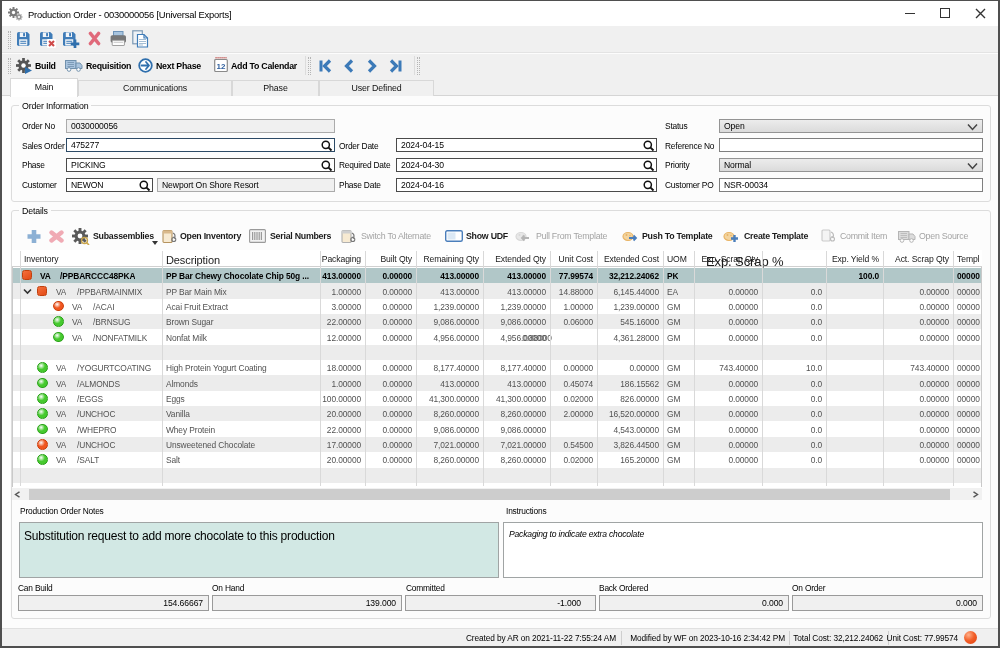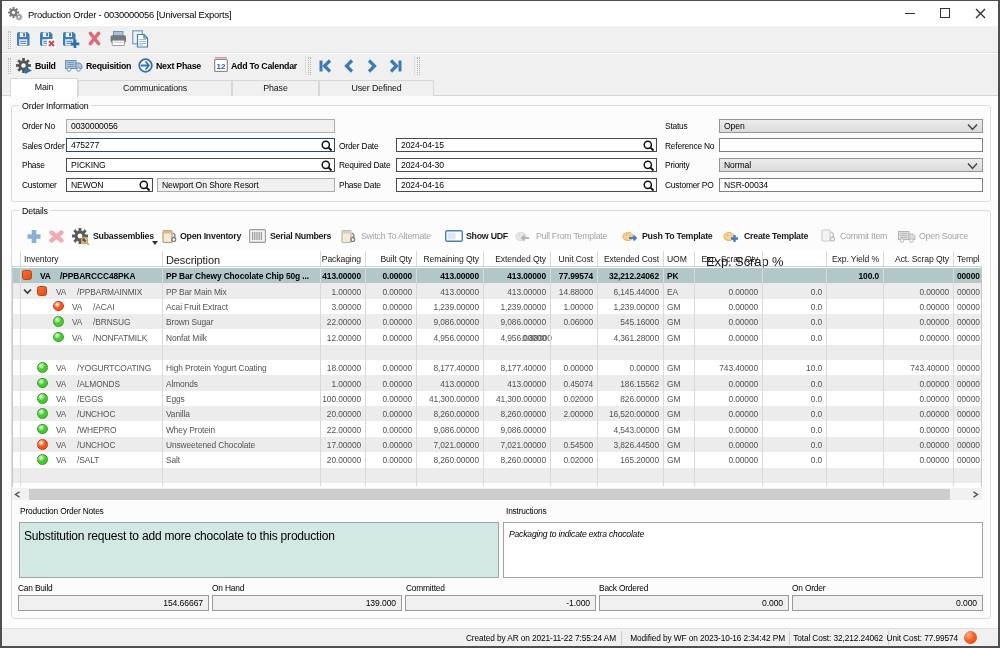--- a/index.html
+++ b/index.html
@@ -559,21 +559,21 @@
 <div class="lbl" style="left:504px;top:505px">Instructions</div>
 <div class="abs" style="left:501px;top:521px;width:480px;height:56px;background:#fff;border:1px solid #a0a4a4"></div>
 <div class="lbl" style="left:507px;top:528px;font-size:8.6px;font-style:italic">Packaging to indicate extra chocolate</div>
 <div class="lbl" style="left:16px;top:582px">Can Build</div>
 <div class="lbl" style="left:210px;top:582px">On Hand</div>
 <div class="lbl" style="left:404px;top:582px">Committed</div>
 <div class="lbl" style="left:597px;top:582px">Back Ordered</div>
 <div class="lbl" style="left:790px;top:582px">On Order</div>
 <div class="fld ro" style="left:16px;top:594px;width:191px;height:16px;line-height:14px;border-color:#9a9a9a;text-align:right;padding-right:5px">154.66667</div>
 <div class="fld ro" style="left:210px;top:594px;width:190px;height:16px;line-height:14px;border-color:#9a9a9a;text-align:right;padding-right:5px">139.000</div>
-<div class="fld ro" style="left:403px;top:594px;width:191px;height:16px;line-height:14px;border-color:#9a9a9a;text-align:right;padding-right:5px">-1.000</div>
+<div class="fld ro" style="left:403px;top:594px;width:191px;height:16px;line-height:14px;border-color:#9a9a9a;text-align:right;padding-right:14px">-1.000</div>
 <div class="fld ro" style="left:597px;top:594px;width:190px;height:16px;line-height:14px;border-color:#9a9a9a;text-align:right;padding-right:5px">0.000</div>
 <div class="fld ro" style="left:790px;top:594px;width:191px;height:16px;line-height:14px;border-color:#9a9a9a;text-align:right;padding-right:5px">0.000</div>
 <div class="statusbar"></div>
 <div class="st" style="right:382px">Created by AR on 2021-11-22 7:55:24 AM</div>
 <div class="ssep" style="left:619px"></div>
 <div class="st" style="right:213px">Modified by WF on 2023-10-16 2:34:42 PM</div>
 <div class="ssep" style="left:787px"></div>
 <div class="st" style="right:115px">Total Cost: 32,212.24062</div>
 <div class="ssep" style="left:886px"></div>
 <div class="st" style="right:40px">Unit Cost: 77.99574</div>

